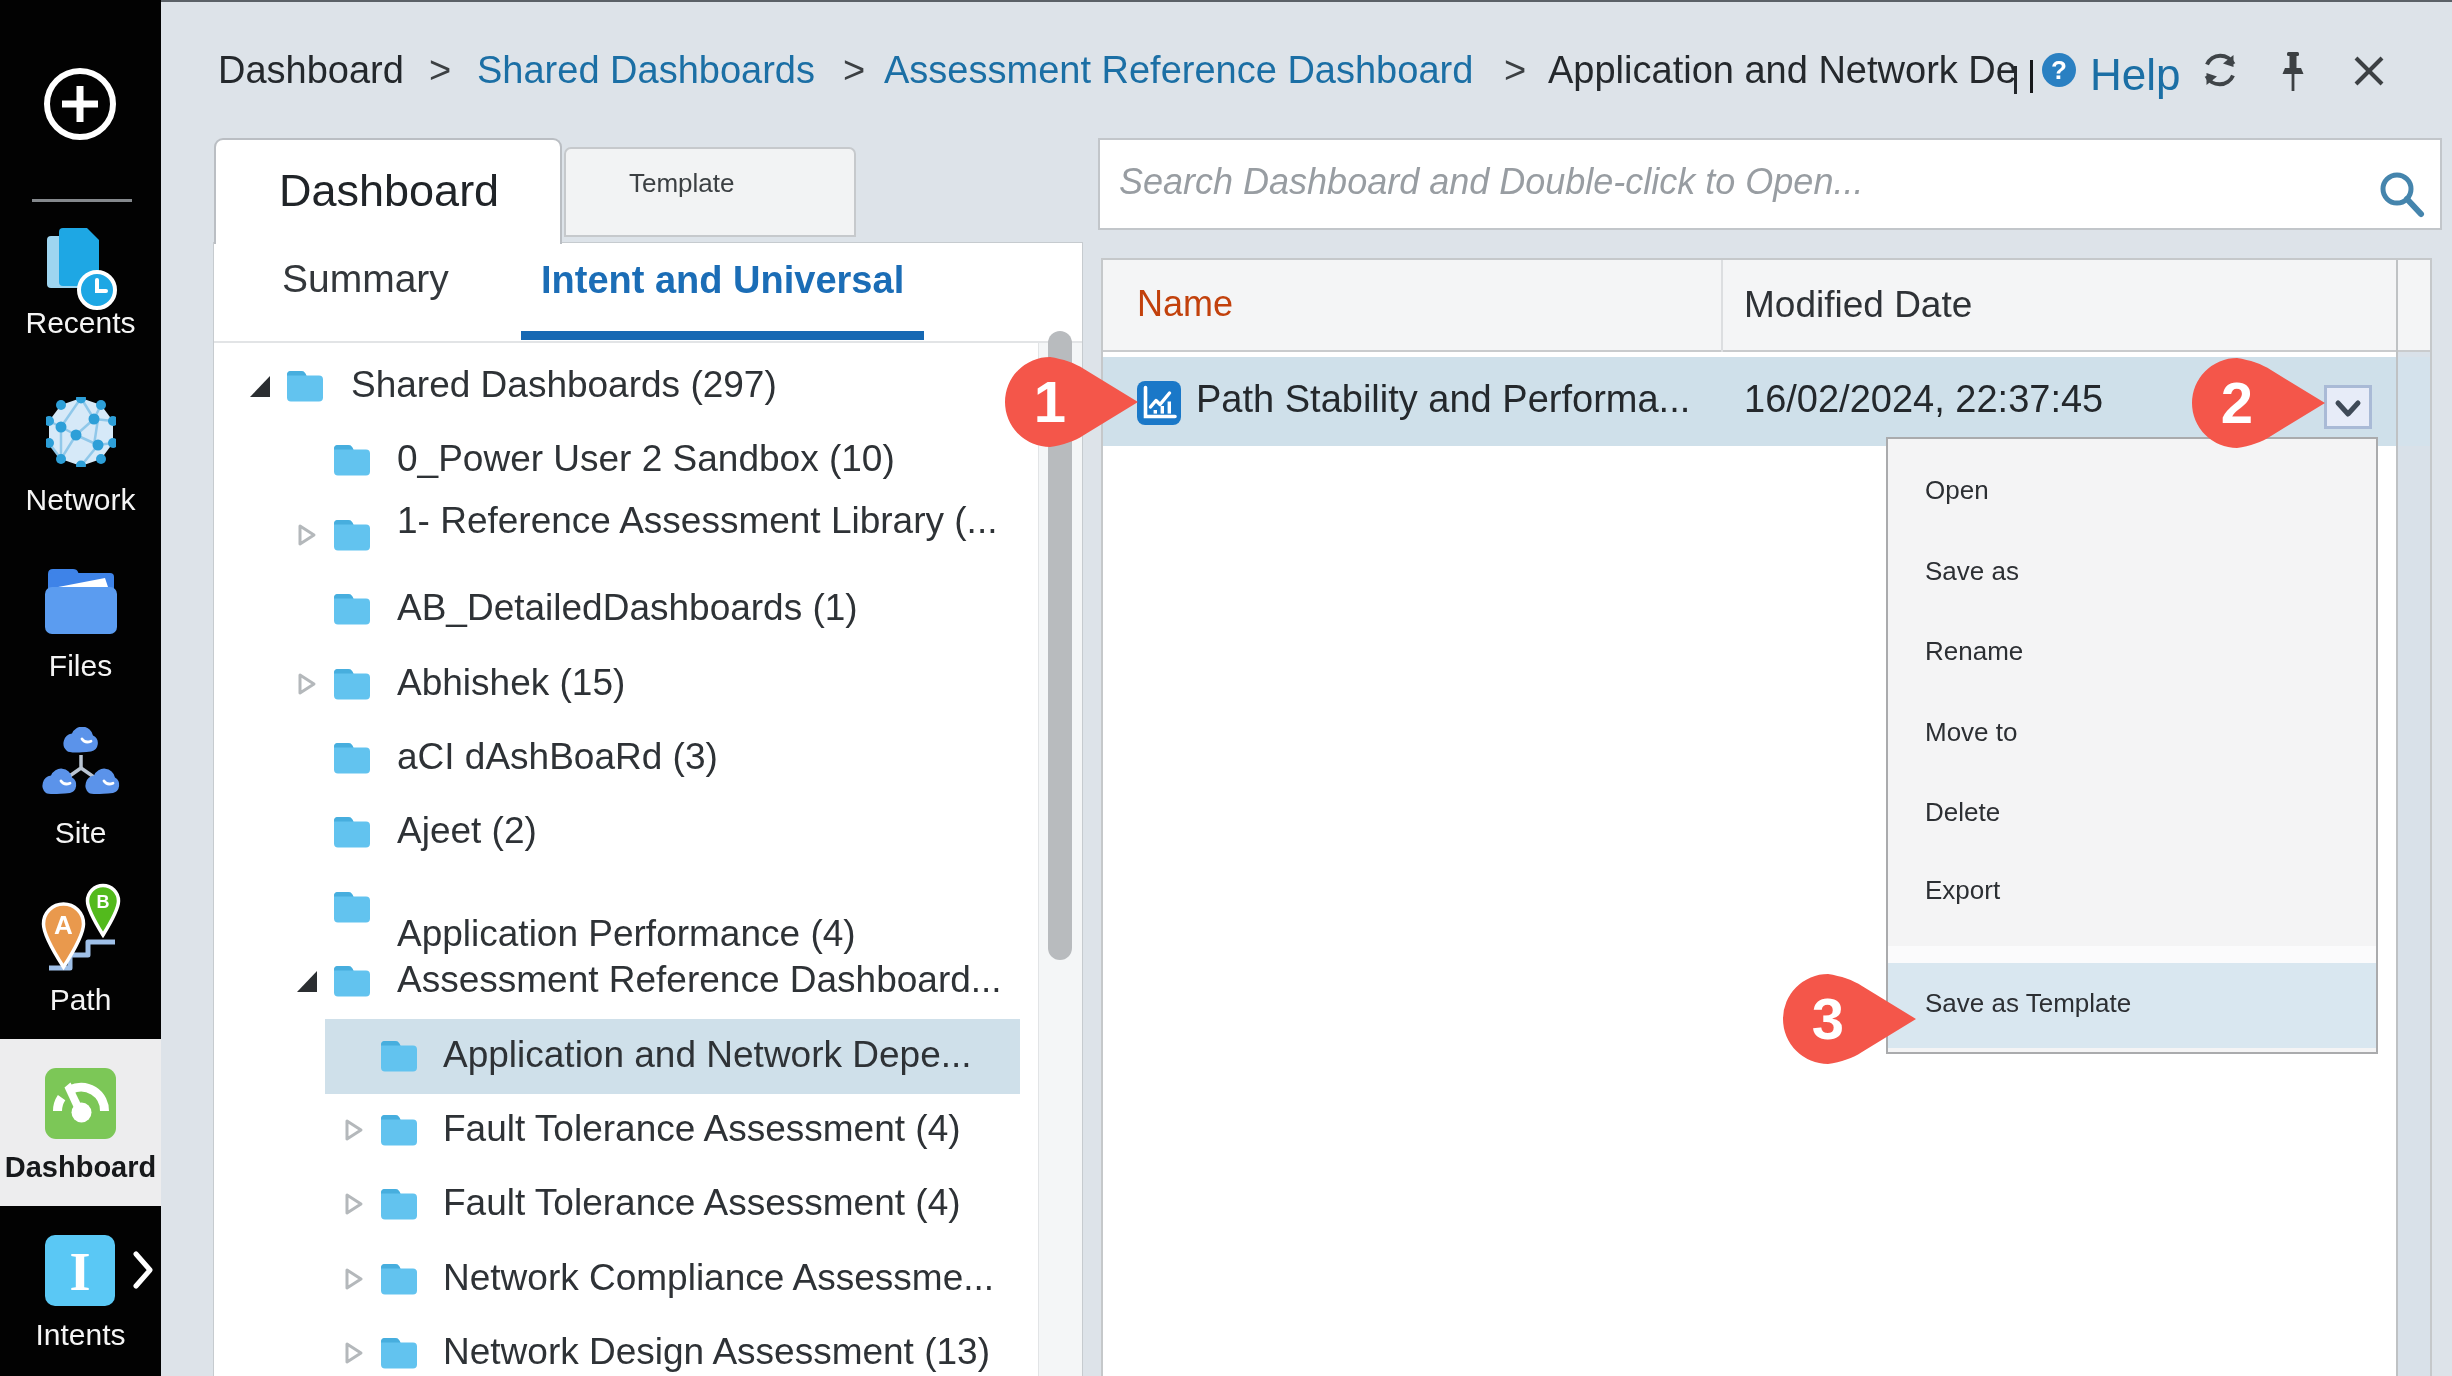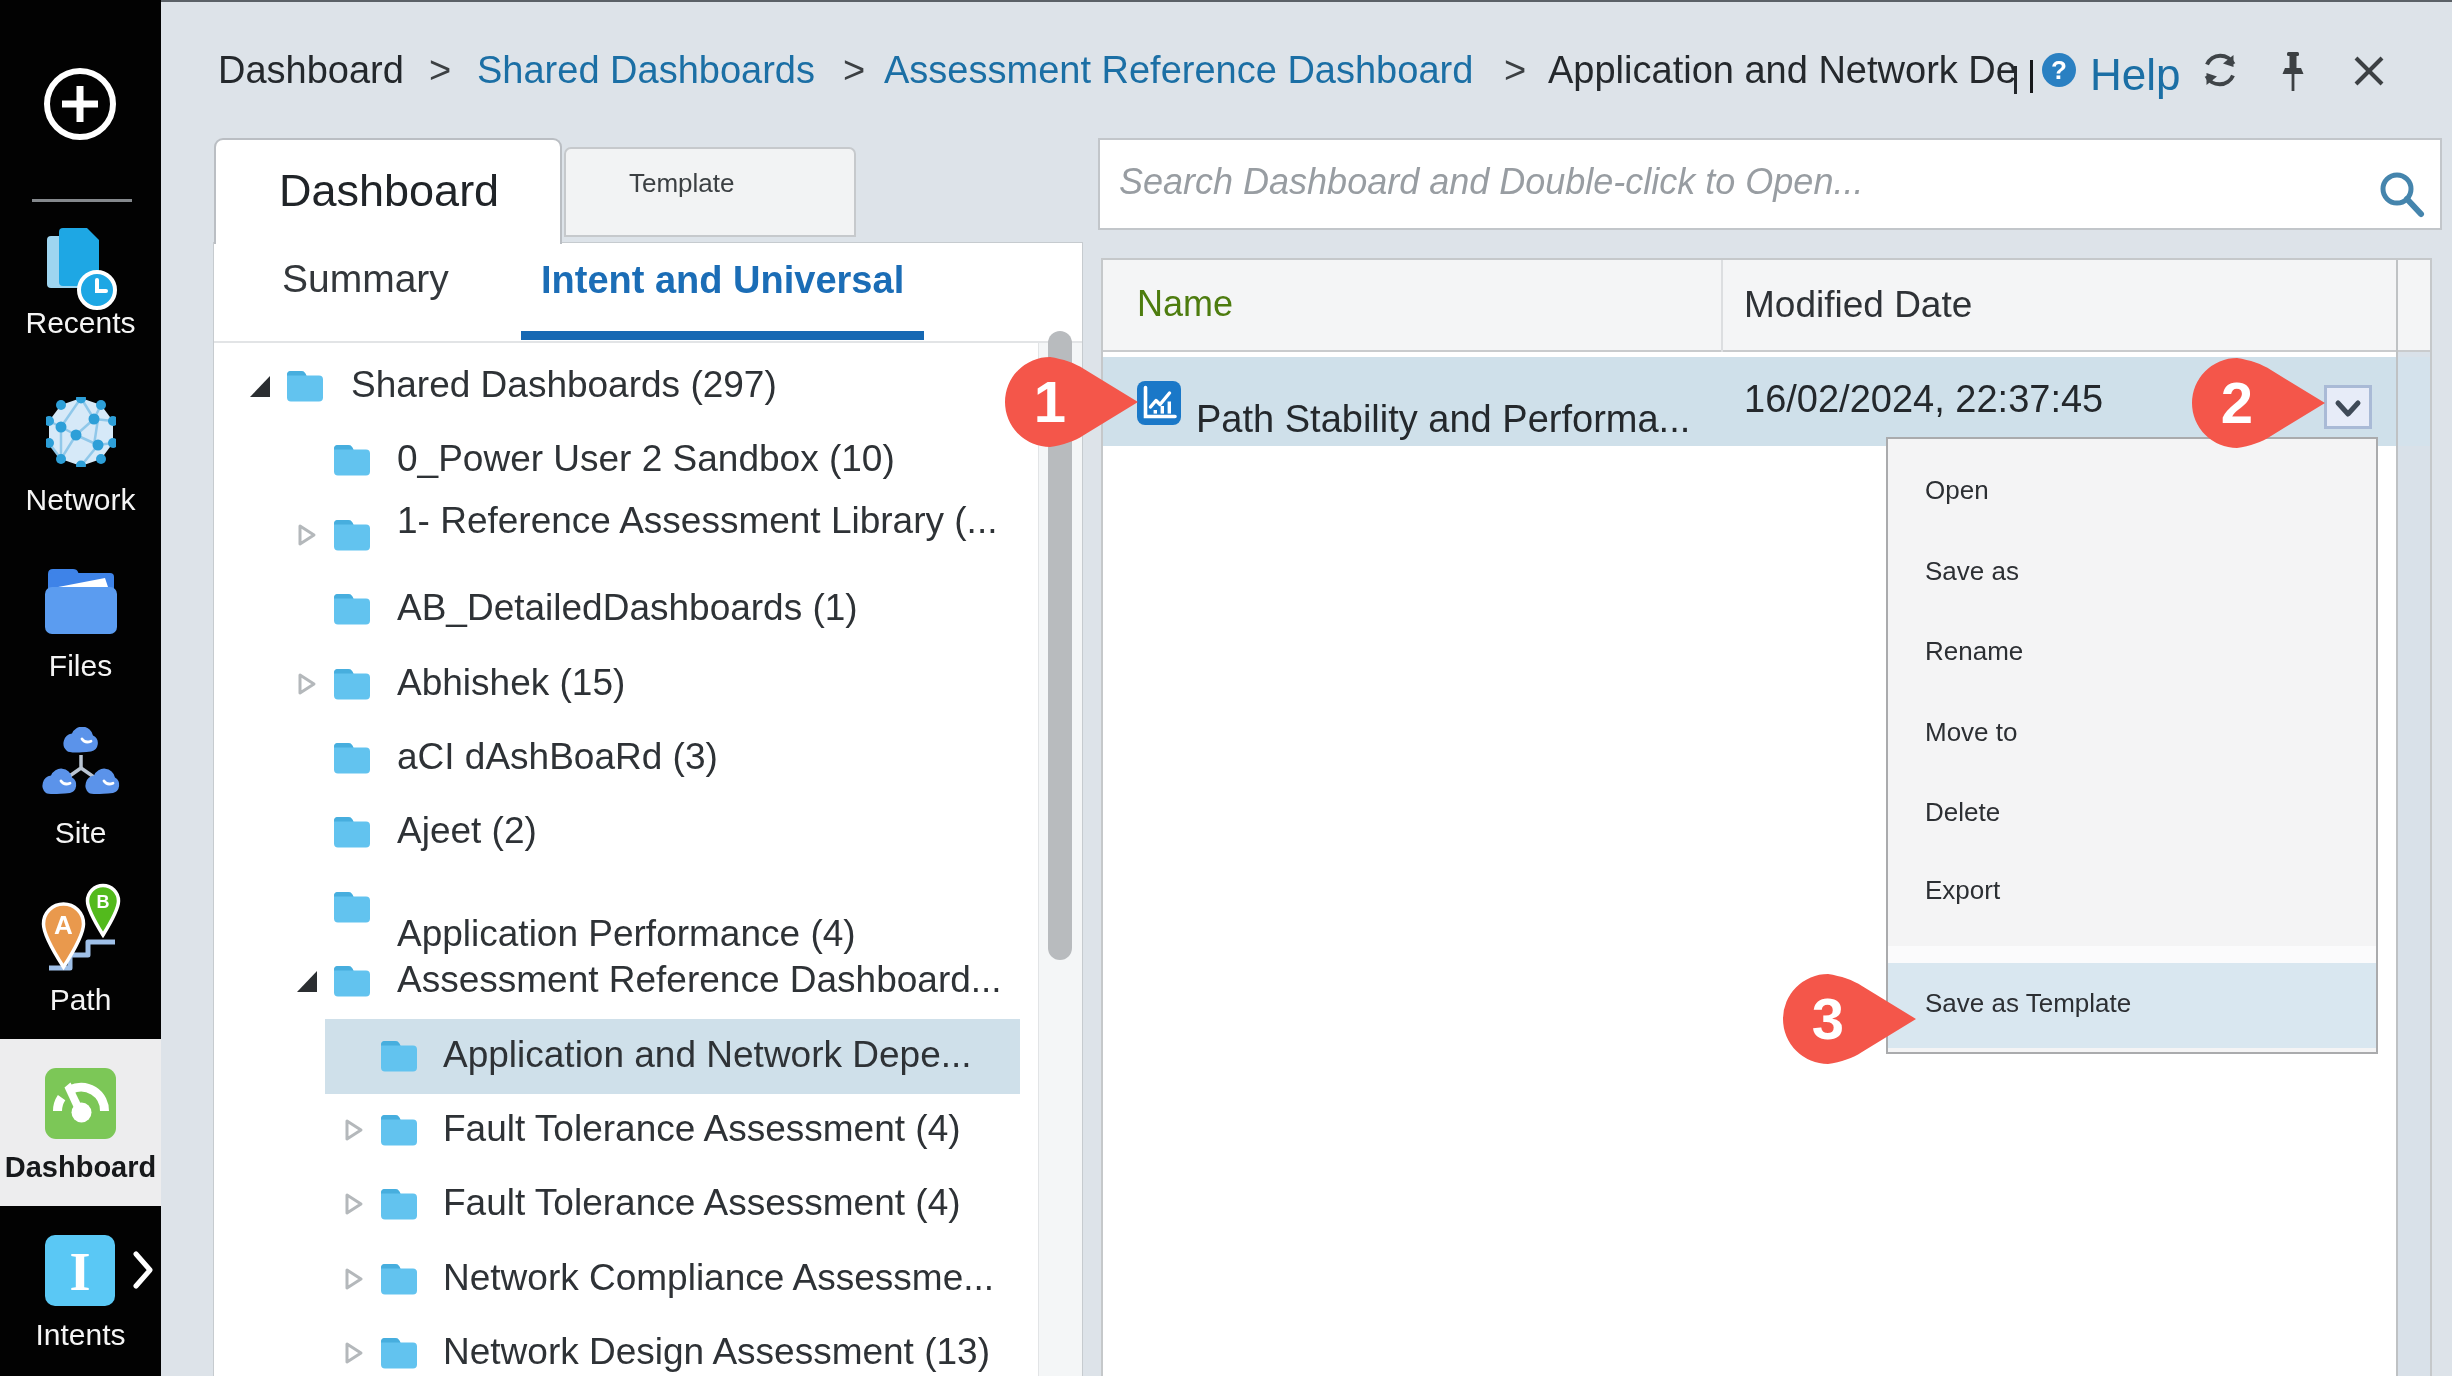--- a/index.html
+++ b/index.html
@@ -167,38 +167,38 @@
 <div class="abs" style="left:1098px; top:138px; width:1344px; height:92px; background:#ffffff; border:2px solid #c2c6ca; z-index:2;"></div>
 <div class="abs" style="left:1119px; top:161px; font-size:36px; font-style:italic; color:#989da2; z-index:3;">Search Dashboard and Double-click to Open...</div>
 <svg class="abs" style="left:2377px; top:169px; z-index:3;" width="52" height="52" viewBox="0 0 52 52">
   <circle cx="20" cy="20" r="14" fill="none" stroke="#4585ad" stroke-width="5"></circle>
   <line x1="30" y1="30" x2="44" y2="45" stroke="#4585ad" stroke-width="6" stroke-linecap="round"></line>
 </svg>
 
 <div class="abs" style="left:1101px; top:258px; width:1331px; height:1118px; background:#ffffff; border:2px solid #c5c8ca; border-bottom:none; z-index:2;"></div>
 <div class="abs" style="left:1103px; top:260px; width:1327px; height:92px; background:#f4f5f6; border-bottom:2px solid #c9cbcd; z-index:3;"></div>
 <div class="abs" style="left:1721px; top:260px; width:2px; height:92px; background:#dcdee0; z-index:4;"></div>
-<div class="abs" style="left:1137px; top:283px; font-size:36px; color:#4d7c0f; z-index:4;">Name</div>
+<div class="abs" style="left:1137px; top:283px; font-size:36px; color:#c2410c; z-index:4;">Name</div>
 <div class="abs" style="left:1744px; top:284px; font-size:37px; color:#2e3236; z-index:4;">Modified Date</div>
 
 <div class="abs" style="left:2396px; top:260px; width:2px; height:1116px; background:#bfc2c4; z-index:4;"></div>
 <div class="abs" style="left:2398px; top:352px; width:32px; height:1024px; background:#d9e1e9; z-index:3;"></div>
 
 <div class="abs" style="left:1103px; top:357px; width:1293px; height:89px; background:#cfe0ea; z-index:3;"></div>
 <div class="abs" style="left:2398px; top:357px; width:32px; height:89px; background:#d4e2ec; z-index:4;"></div>
 
 <svg class="abs" style="left:1137px; top:381px; z-index:4;" width="44" height="44" viewBox="0 0 44 44">
   <rect x="0" y="0" width="44" height="44" rx="8" fill="#1a78c8"></rect>
   <path d="M8.5,6.5 V35.5 H38" fill="none" stroke="#fff" stroke-width="3.6" stroke-linecap="round"></path>
   <polyline points="13.5,26 19,19.5 23,23.5 32.5,12" fill="none" stroke="#fff" stroke-width="3.4" stroke-linecap="round" stroke-linejoin="round"></polyline>
   <rect x="16.6" y="29" width="3.4" height="3.6" fill="#fff"></rect>
   <rect x="23.6" y="25" width="3.4" height="7.6" fill="#fff"></rect>
   <rect x="30.6" y="20.5" width="3.4" height="12.1" fill="#fff"></rect>
 </svg>
-<div class="abs" style="left:1196px; top:378px; font-size:38px; color:#24282c; z-index:4;margin-top:20px;">Path Stability and Performa...</div>
+<div class="abs" style="left:1196px; top:378px; font-size:38px; color:#24282c; z-index:4;">Path Stability and Performa...</div>
 <div class="abs" style="left:1744px; top:378px; font-size:38px; color:#24282c; z-index:4;">16/02/2024, 22:37:45</div>
 
 <div class="abs" style="left:2324px; top:385px; width:48px; height:44px; background:#e7ecf8; border:3px solid #a9bad6; z-index:6;"></div>
 <svg class="abs" style="left:2331px; top:396px; z-index:7;" width="34" height="26" viewBox="0 0 34 26">
   <polyline points="7,7 17,18 27,7" fill="none" stroke="#3f4a57" stroke-width="5" stroke-linecap="round" stroke-linejoin="round"></polyline>
 </svg>
 
 <div class="abs" style="left:1886px; top:437px; width:492px; height:617px; background:#f4f4f5; border:2px solid #aaabad; z-index:5;"></div>
 <span class="mitem" style="top:475px;">Open</span>
 <span class="mitem" style="top:556px;text-align:center;">Save as</span>

